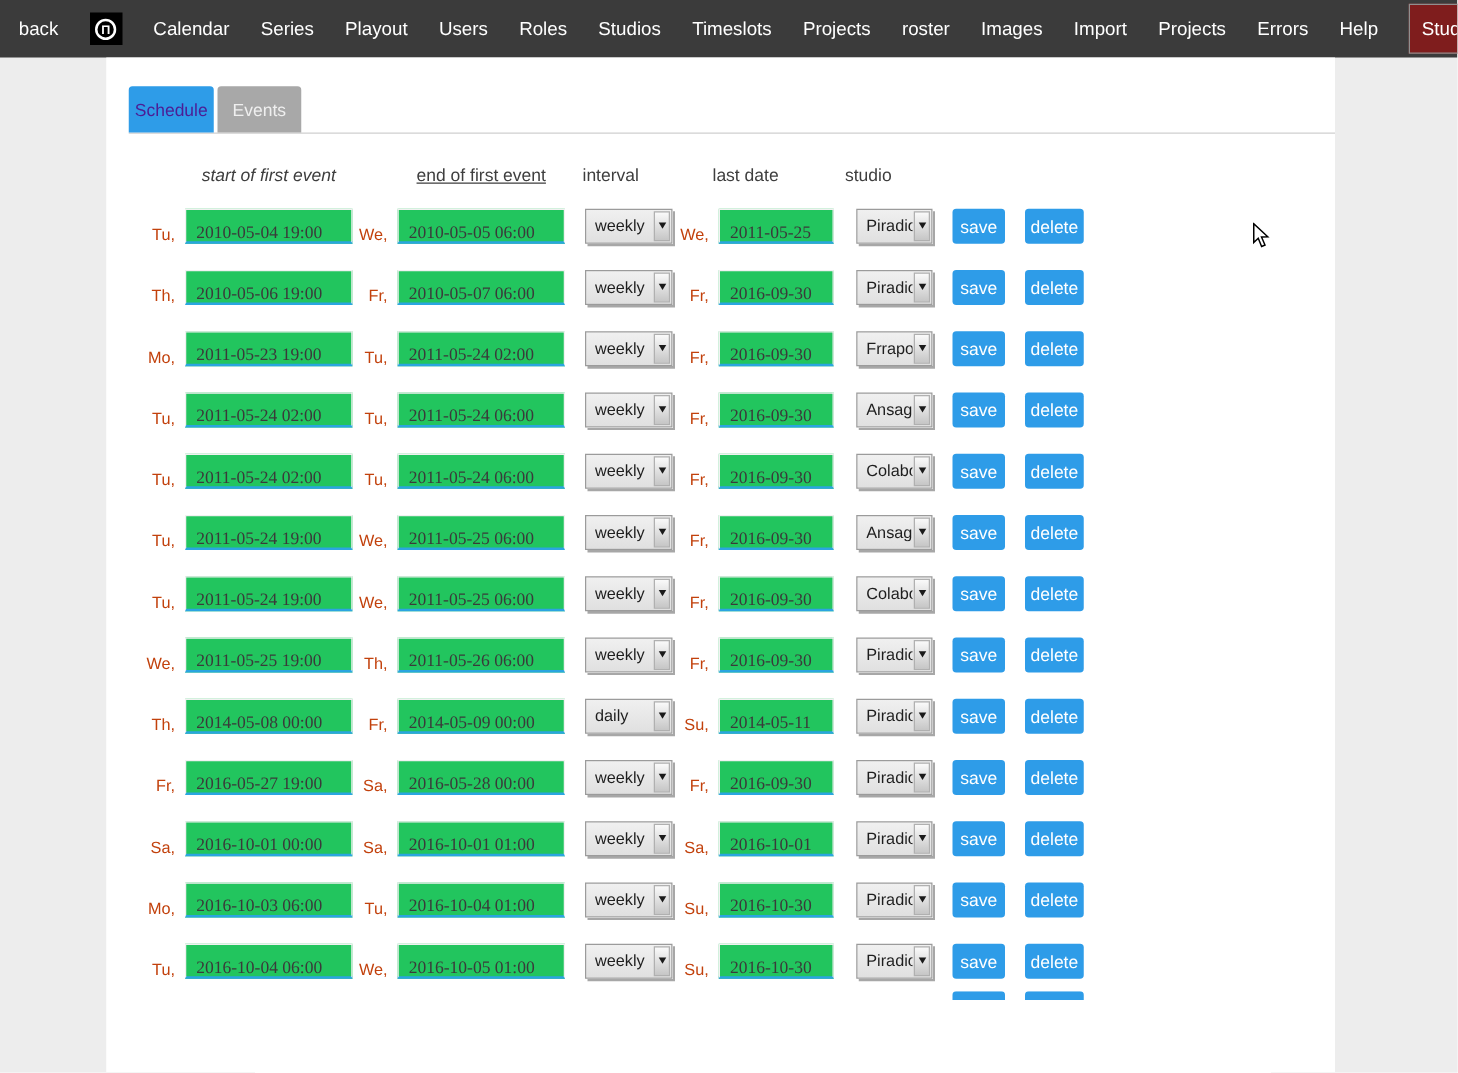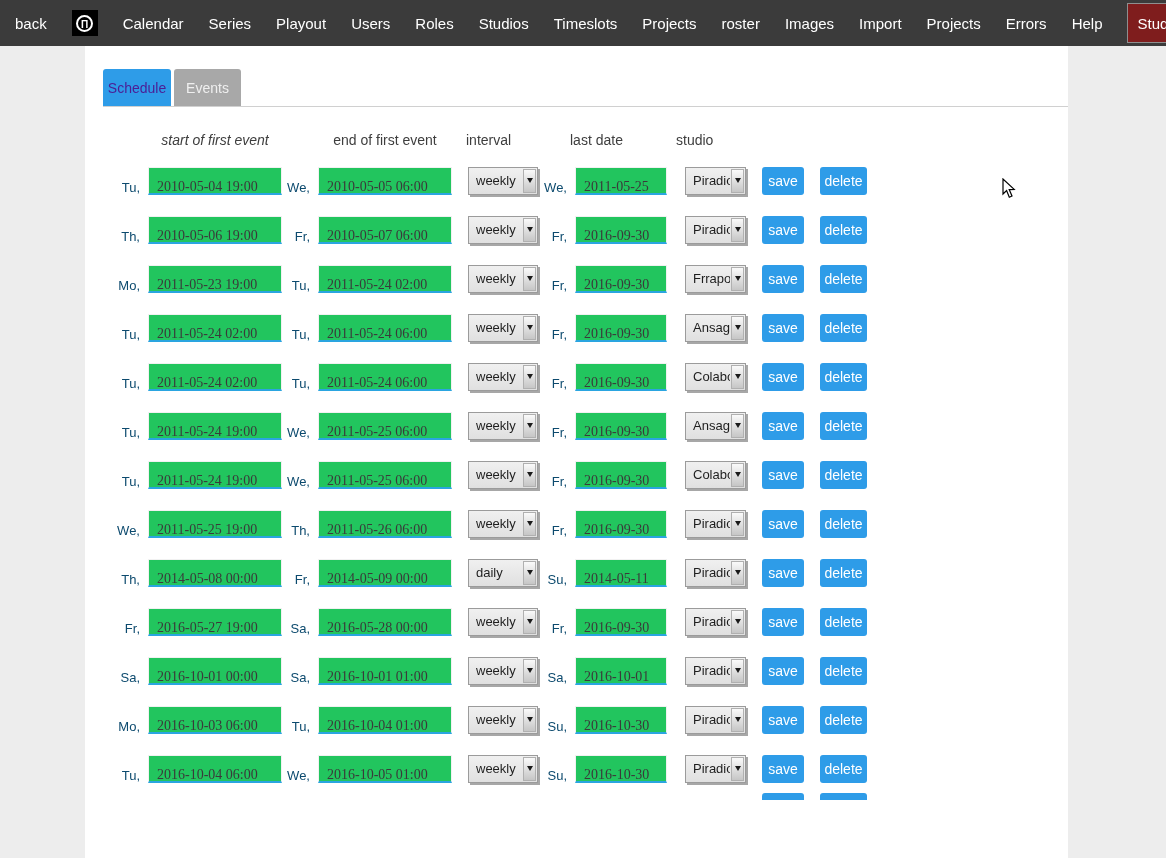--- a/index.html
+++ b/index.html
@@ -52,28 +52,28 @@
   .tab-divider { height:1px; background:#d0d0d0; margin-left:18px; }
 
   
   .sched-grid {
     display:grid;
     grid-template-columns:63px 134px 36px 134px 16px 70px 37px 92px 18px 61px 16px 42px 16px 47px;
     align-items:center;
   }
   .thead { margin-top:22px; height:22px; font-size:14px; color:#3e3e3e; }
   .thead .h-start { grid-column:2; text-align:center;font-style:italic; }
-  .thead .h-end   { grid-column:4; text-align:center; }
+  .thead .h-end   { grid-column:4; text-align:center;text-decoration:underline; }
   .thead .h-interval { grid-column:6; margin-left:-2px; }
   .thead .h-last  { grid-column:8; margin-left:-5px; }
   .thead .h-studio{ grid-column:10; margin-left:-9px; }
 
   .rows { margin-top:5px; }
   .row { height:49px; }
-  .day { font-size:13px; color:#0c4a6e; text-align:right; padding:0 8px 10px 0; align-self:end; }
+  .day { font-size:13px; color:#c2410c; text-align:right; padding:0 8px 10px 0; align-self:end; }
   .c1{grid-column:1} .c2{grid-column:2} .c3{grid-column:3} .c4{grid-column:4}
   .c6{grid-column:6} .c7{grid-column:7} .c8{grid-column:8} .c10{grid-column:10}
   .c12{grid-column:12} .c14{grid-column:14}
 
   .tinput {
     width:100%; height:28px; background:#22c55e;
     border:1px solid #f1f1f1; border-bottom:2px solid #2aa5e0;
     font-family:Liberation Serif, serif; font-size:14px; color:#3a3a3a;
     padding:16px 6px 2px 8px; outline:none;
   }

